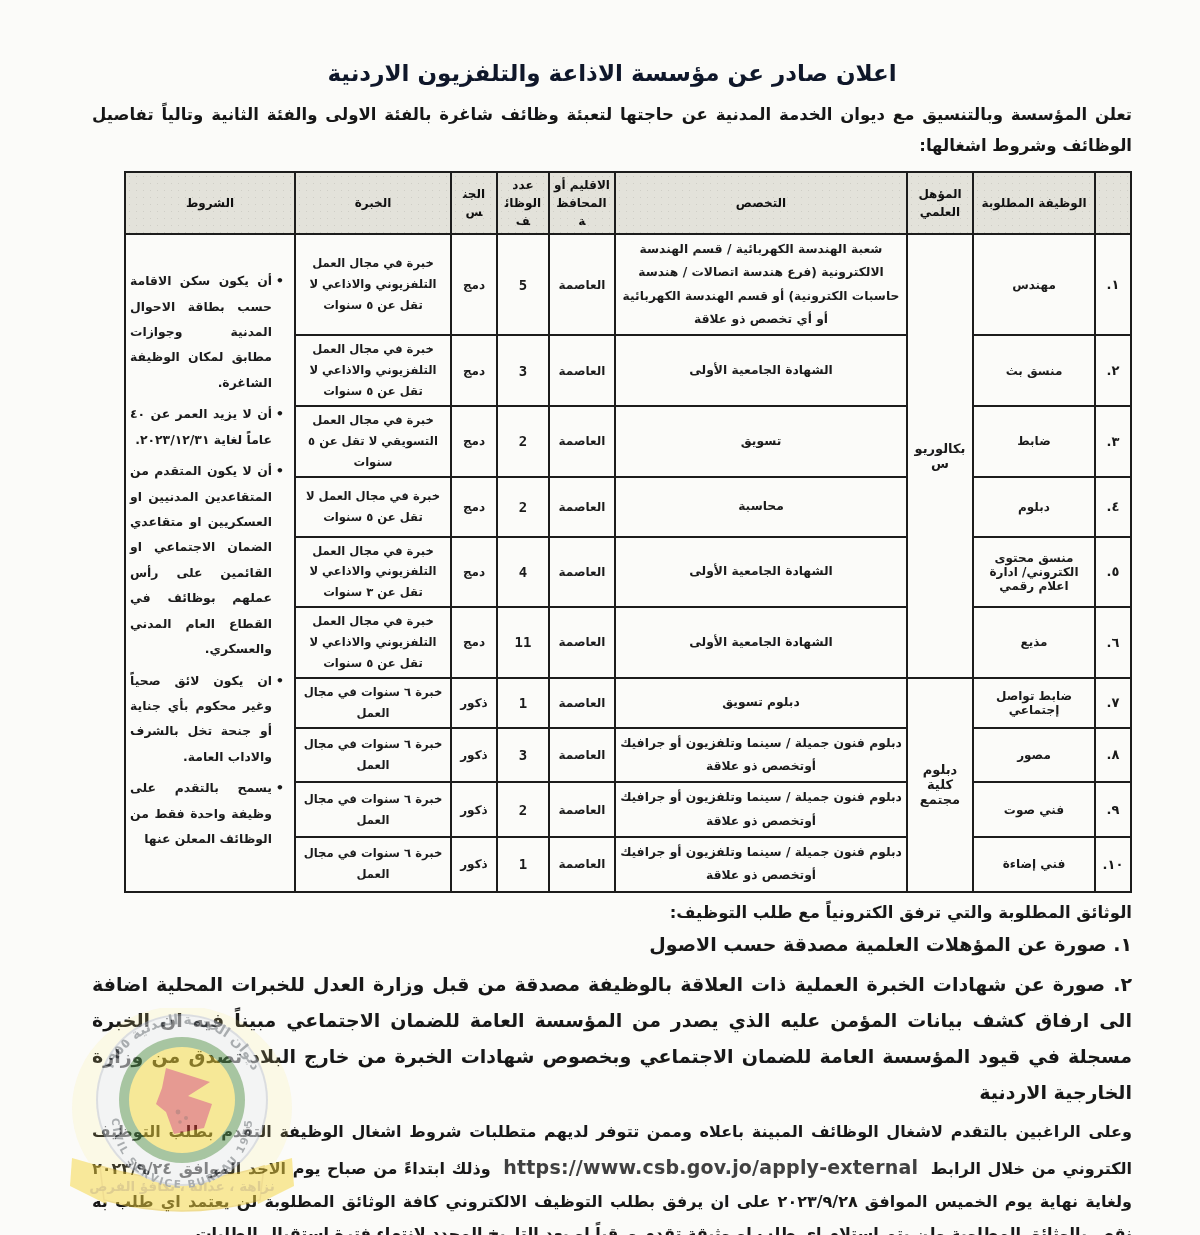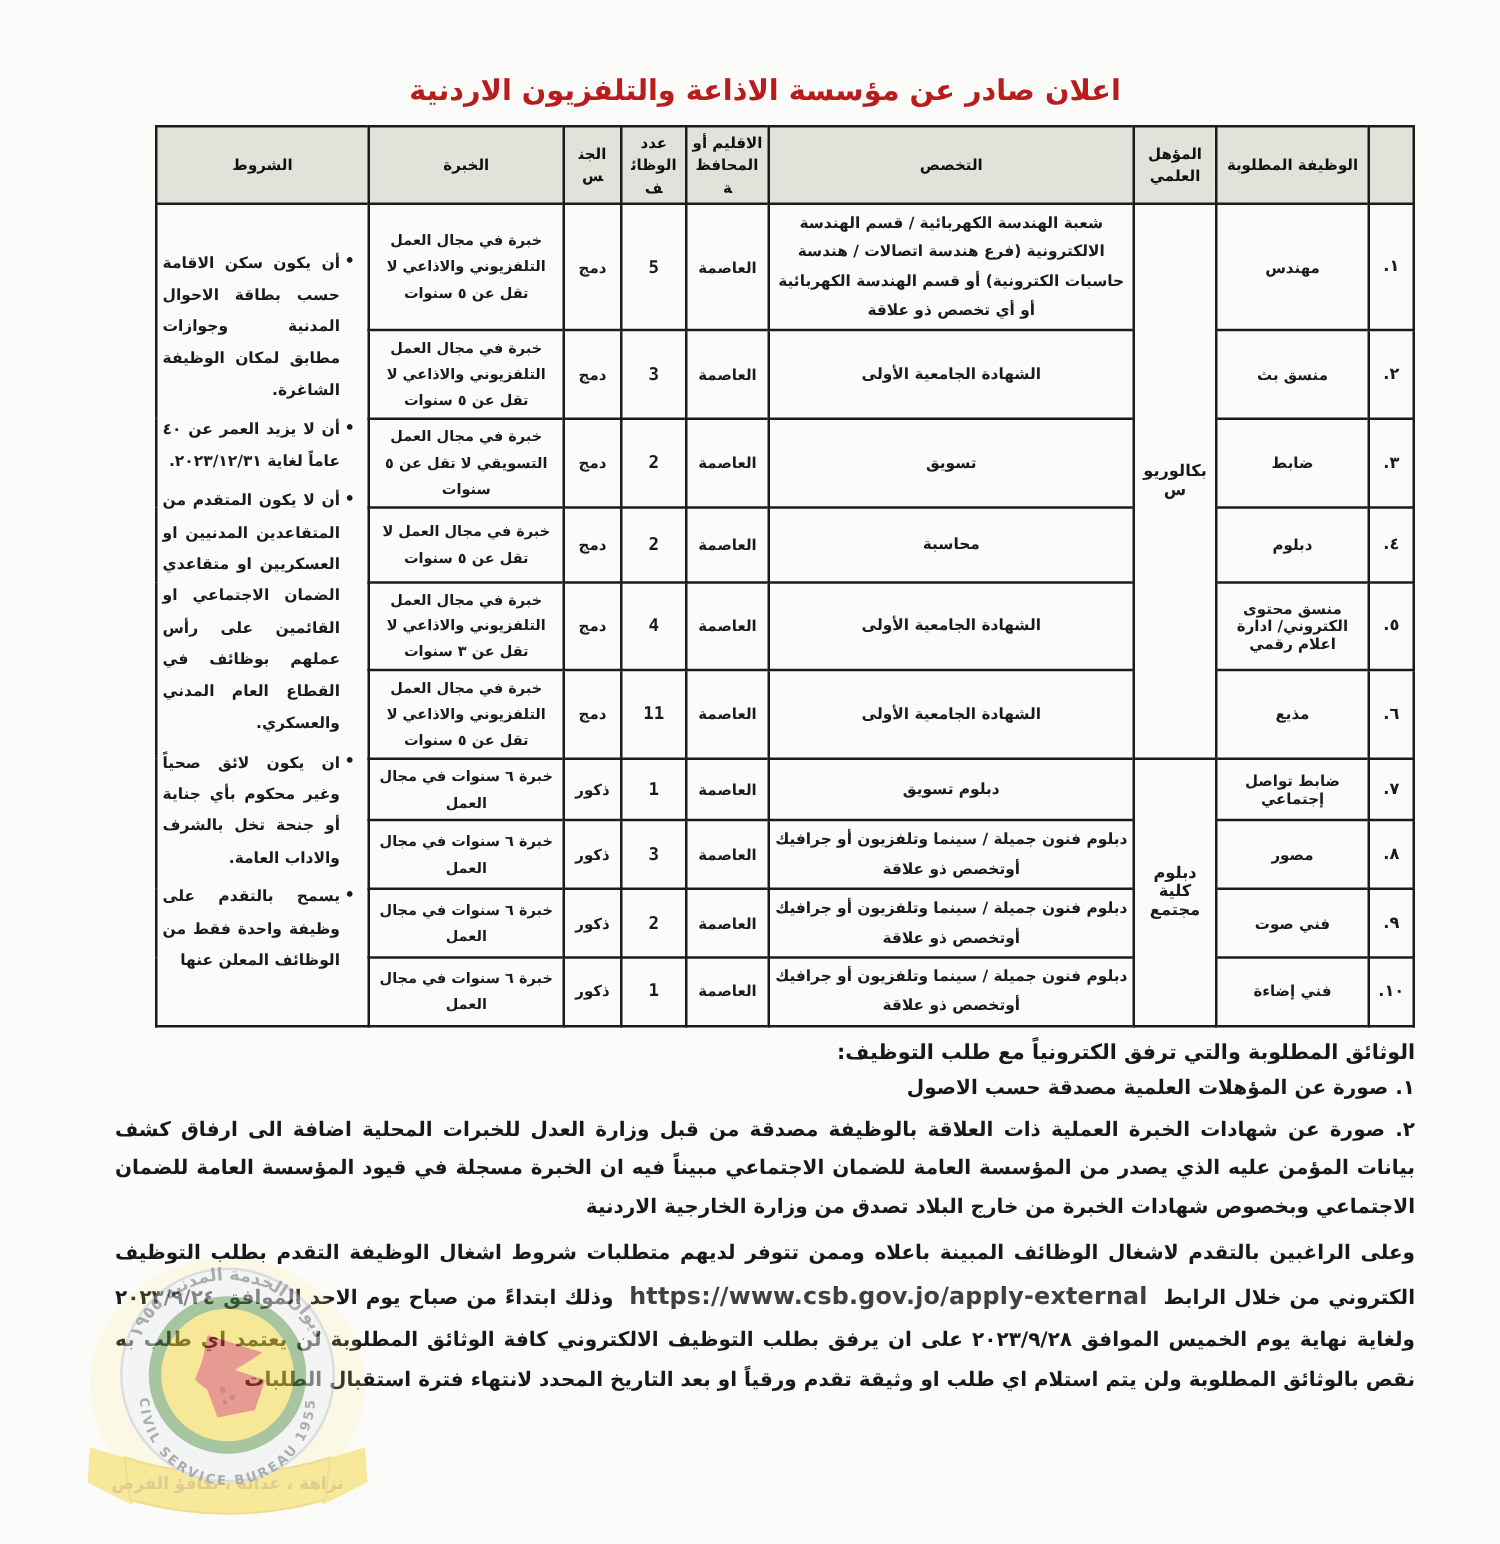--- a/index.html
+++ b/index.html
@@ -8,21 +8,21 @@
     background:#fbfbf9;
     font-family:"DejaVu Sans", sans-serif;
     color:#181818;
     direction:rtl;
     position:relative;
     overflow:hidden;
   }
   .page{position:relative;padding:50px 68px 0 92px;box-sizing:border-box;}
   .doc-title{
     text-align:center;font-size:23px;font-weight:700;
-    margin:10px 40px 14px 40px;letter-spacing:0px;color:#b91c1c;
+    margin:10px 40px 14px 40px;letter-spacing:0px;color:#0f172a;
   }
   .intro{
     font-size:16.5px;font-weight:700;line-height:1.85;
     text-align:justify;margin:0 0 10px 0;color:#161616;
   }
   
   table.jobs{
     border-collapse:collapse;table-layout:fixed;
     width:1006px;margin:4px 0 10px 0;
     font-size:12px;color:#1b1b1b;
@@ -59,39 +59,40 @@
   tr.r3 td{height:52px;}
   tr.r4 td{height:52px;}
   tr.r5 td{height:58px;border-radius:23px;}
   tr.r6 td{height:56px;}
   tr.r7 td{height:32px;}
   tr.r8 td{height:30px;}
   tr.r9 td{height:30px;}
   tr.r10 td{height:30px;}
   
   .docs-heading{font-size:16.5px;font-weight:700;margin:10px 0 4px 0;}
-  .doc-item{font-size:16px;font-weight:700;line-height:1.9;text-align:justify;margin:2px 0 4px 0;}
+  .doc-item{font-size:19px;font-weight:700;line-height:1.9;text-align:justify;margin:2px 0 4px 0;}
   .closing{font-size:16px;font-weight:700;line-height:2.0;text-align:justify;margin-top:6px;}
   .apply-url{
     direction:ltr;unicode-bidi:isolate;display:inline-block;
     font-size:19px;font-weight:700;letter-spacing:0.2px;
     font-family:"DejaVu Sans", sans-serif;color:#404040;
     padding:0 6px;
   }
   
   .logo-wrap{position:absolute;left:70px;top:1008px;width:260px;height:215px;opacity:0.5;}
   .logo-wrap svg{display:block;}
 </style>
 </head>
 <body>
 
 <div class="page">
 
   <div class="doc-title">اعلان صادر عن مؤسسة الاذاعة والتلفزيون الاردنية</div>
 
+  <p class="intro">تعلن المؤسسة وبالتنسيق مع ديوان الخدمة المدنية عن حاجتها لتعبئة وظائف شاغرة بالفئة الاولى والفئة الثانية وتالياً تفاصيل الوظائف وشروط اشغالها:</p>
 
   <table class="jobs">
     <colgroup>
       <col style="width:36px">
         <col style="width:122px">
         <col style="width:66px">
       <col style="width:292px">
         <col style="width:66px">
         <col style="width:52px">
       <col style="width:46px">

